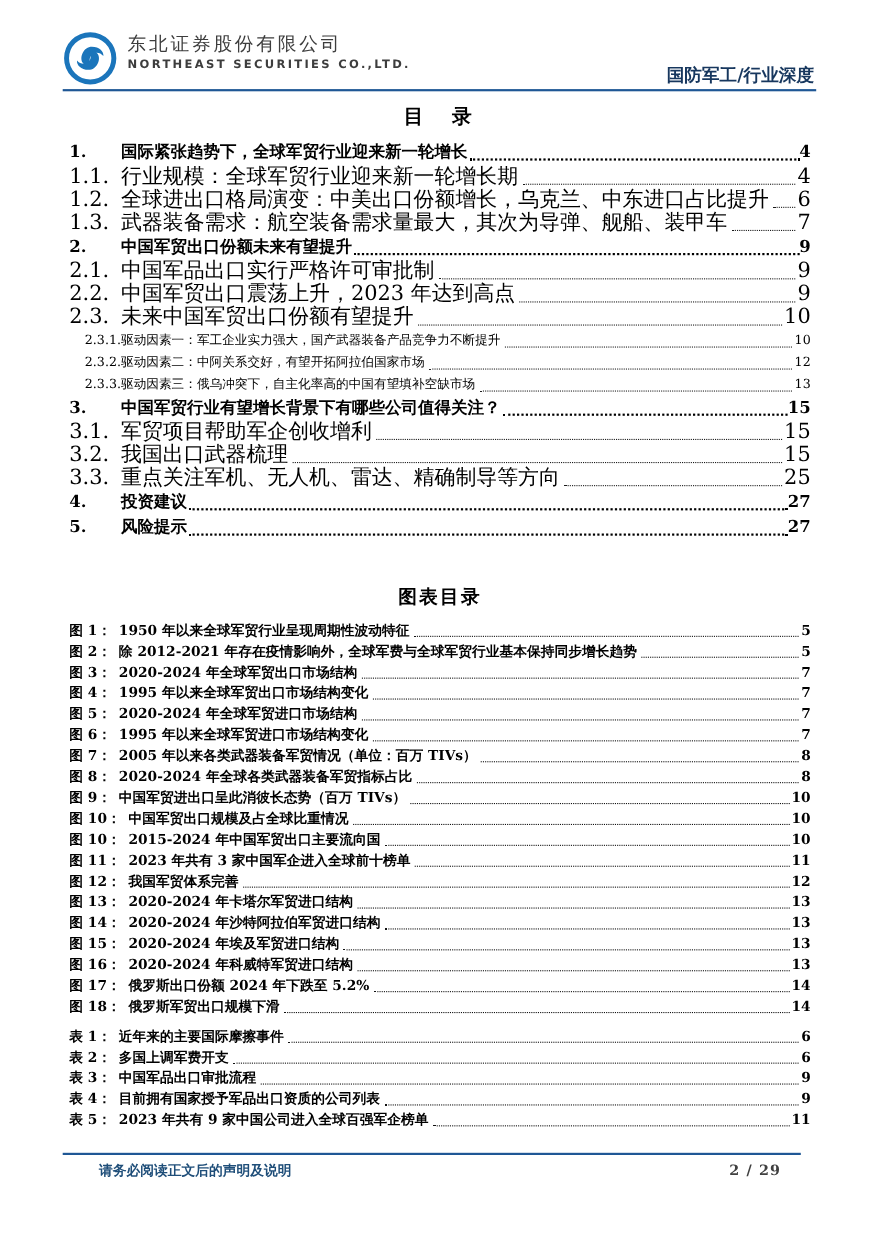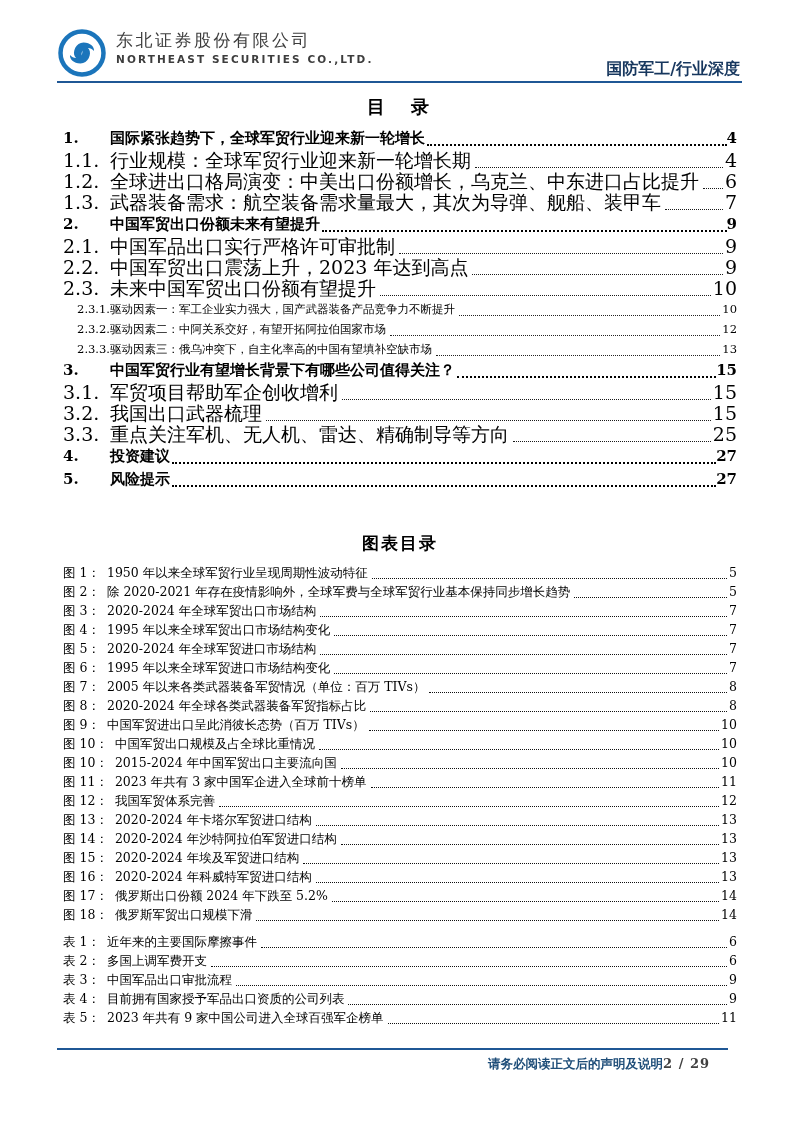--- a/index.html
+++ b/index.html
@@ -40,31 +40,31 @@
   .row .pg { flex:none; }
 
   .lv1 { font-weight:bold; font-size:15px; line-height:23px; }
   .lv1 .leader { border-bottom:2.4px dotted #000; margin-bottom:4px; margin-left:2px; margin-right:0; }
   .lv2 { font-size:19px; line-height:21px; }
   .lv3 { font-size:11.5px; line-height:20px;text-align:right; }
   .lv3 .leader { border-bottom:1.4px dotted #222; }
 
   .figs-title { text-align:center; font-size:17px; font-weight:bold; line-height:24px; margin-top:40px; margin-bottom:8px; letter-spacing:2px; }
   .fig-rows { }
-  .fig-row { display:flex; align-items:baseline; white-space:nowrap; font-weight:normal; font-size:12.5px; line-height:19px; }
+  .fig-row { display:flex; align-items:baseline; white-space:nowrap; font-weight:bold; font-size:12.5px; line-height:19px; }
   .fig-row .fnum { flex:none; margin-right:7px; }
   .fig-row .ttl { flex:none; }
   .fig-row .leader { flex:1 1 8px; min-width:8px; border-bottom:1.7px dotted #111; margin:0 2px 3px 4px; align-self:flex-end; }
   .fig-row .pg { flex:none; }
 
   .table-rows { margin-top:8px; }
 
   
   .footer-rule { position:absolute; top:1048px; left:57px; right:66px; height:1.5px; background:#1f5795; }
-  .footer { position:absolute; top:1056px; left:57px; right:66px; display:flex; justify-content:flex-end; align-items:baseline; }
+  .footer { position:absolute; top:1056px; left:57px; right:66px; display:flex; justify-content:space-between; align-items:baseline; }
   .disclaimer { margin-left:33px; color:#1f4e79; font-weight:bold; font-size:12.5px; }
   .pageno { color:#404040; font-weight:bold; font-size:13px; margin-right:18px; letter-spacing:1px; }
 </style>
 </head>
 <body>
 
 <div class="page">
 
   <div class="header">
     <div class="brand">
@@ -197,21 +197,21 @@
 
     <div class="fig-rows">
       <div class="fig-row">
           <span class="fnum">图 1：</span>
           <span class="ttl">1950 年以来全球军贸行业呈现周期性波动特征</span>
           <span class="leader"></span>
           <span class="pg">5</span>
         </div>
         <div class="fig-row">
           <span class="fnum">图 2：</span>
-          <span class="ttl">除 2020-2021 年存在疫情影响外，全球军费与全球军贸行业基本保持同步增长趋势</span>
+          <span class="ttl">除 2012-2021 年存在疫情影响外，全球军费与全球军贸行业基本保持同步增长趋势</span>
           <span class="leader"></span>
           <span class="pg">5</span>
         </div>
         <div class="fig-row">
           <span class="fnum">图 3：</span>
           <span class="ttl">2020-2024 年全球军贸出口市场结构</span>
           <span class="leader"></span>
           <span class="pg">7</span>
         </div>
         <div class="fig-row">

